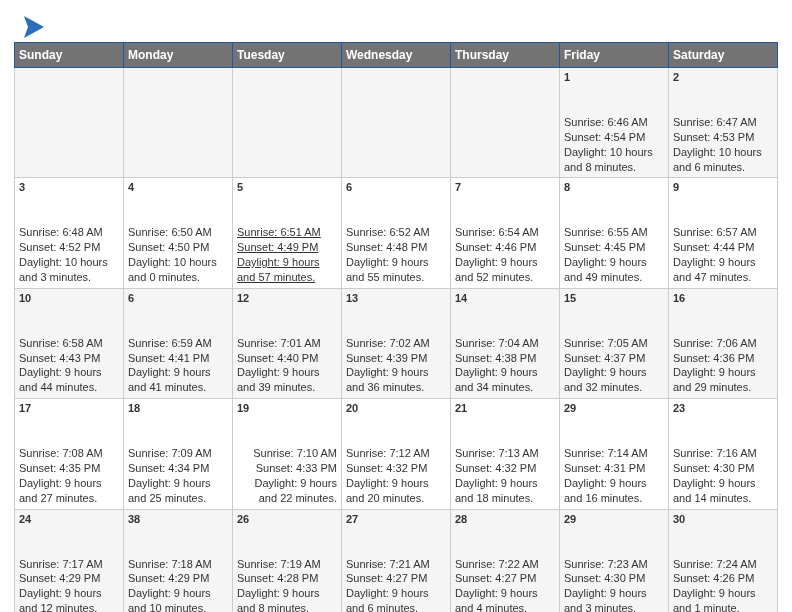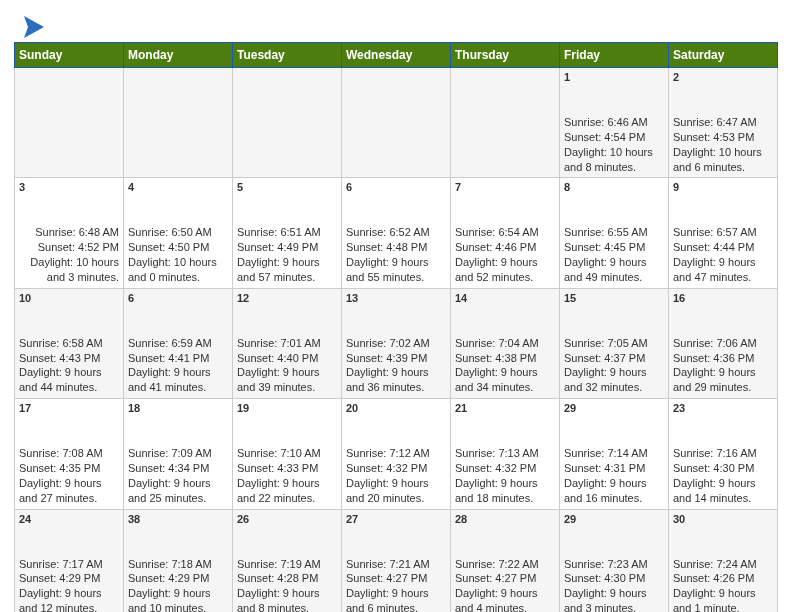--- a/index.html
+++ b/index.html
@@ -43,21 +43,21 @@
       color: #555;
     }
     .calendar {
       flex: 1;
       border: 1px solid #ccc;
       border-collapse: collapse;
       width: 100%;
       table-layout: fixed;
     }
     .calendar thead tr th {
-      background-color: #4d7c0f;
+      background-color: #737373;
       color: #fff;
       font-size: 12px;
       font-weight: bold;
       padding: 5px 4px;
       text-align: left;
       border: 1px solid #1a5aaa;
     }
     .calendar tbody tr td {
       border: 1px solid #ccc;
       vertical-align: top;
@@ -141,35 +141,35 @@
             <span class="day-num">2</span>
             <div class="day-info" style="white-space: pre-line;">Sunrise: 6:47 AM
 Sunset: 4:53 PM
 Daylight: 10 hours
 and 6 minutes.</div>
           </td>
         </tr>
         <tr>
           <td>
             <span class="day-num">3</span>
-            <div class="day-info" style="white-space: pre-line; text-align: right;">Sunrise: 6:48 AM
+            <div class="day-info" style="white-space: pre-line;">Sunrise: 6:48 AM
 Sunset: 4:52 PM
 Daylight: 10 hours
 and 3 minutes.</div>
           </td>
           <td>
             <span class="day-num">4</span>
             <div class="day-info" style="white-space: pre-line;">Sunrise: 6:50 AM
 Sunset: 4:50 PM
 Daylight: 10 hours
 and 0 minutes.</div>
           </td>
           <td>
             <span class="day-num">5</span>
-            <div class="day-info" style="white-space: pre-line;">Sunrise: 6:51 AM
+            <div class="day-info" style="white-space: pre-line; text-decoration: underline;">Sunrise: 6:51 AM
 Sunset: 4:49 PM
 Daylight: 9 hours
 and 57 minutes.</div>
           </td>
           <td>
             <span class="day-num">6</span>
             <div class="day-info" style="white-space: pre-line;">Sunrise: 6:52 AM
 Sunset: 4:48 PM
 Daylight: 9 hours
 and 55 minutes.</div>
@@ -257,21 +257,21 @@
           </td>
           <td>
             <span class="day-num">18</span>
             <div class="day-info" style="white-space: pre-line;">Sunrise: 7:09 AM
 Sunset: 4:34 PM
 Daylight: 9 hours
 and 25 minutes.</div>
           </td>
           <td>
             <span class="day-num">19</span>
-            <div class="day-info" style="white-space: pre-line;">Sunrise: 7:10 AM
+            <div class="day-info" style="white-space: pre-line; text-align: right;">Sunrise: 7:10 AM
 Sunset: 4:33 PM
 Daylight: 9 hours
 and 22 minutes.</div>
           </td>
           <td>
             <span class="day-num">20</span>
             <div class="day-info" style="white-space: pre-line;">Sunrise: 7:12 AM
 Sunset: 4:32 PM
 Daylight: 9 hours
 and 20 minutes.</div>

